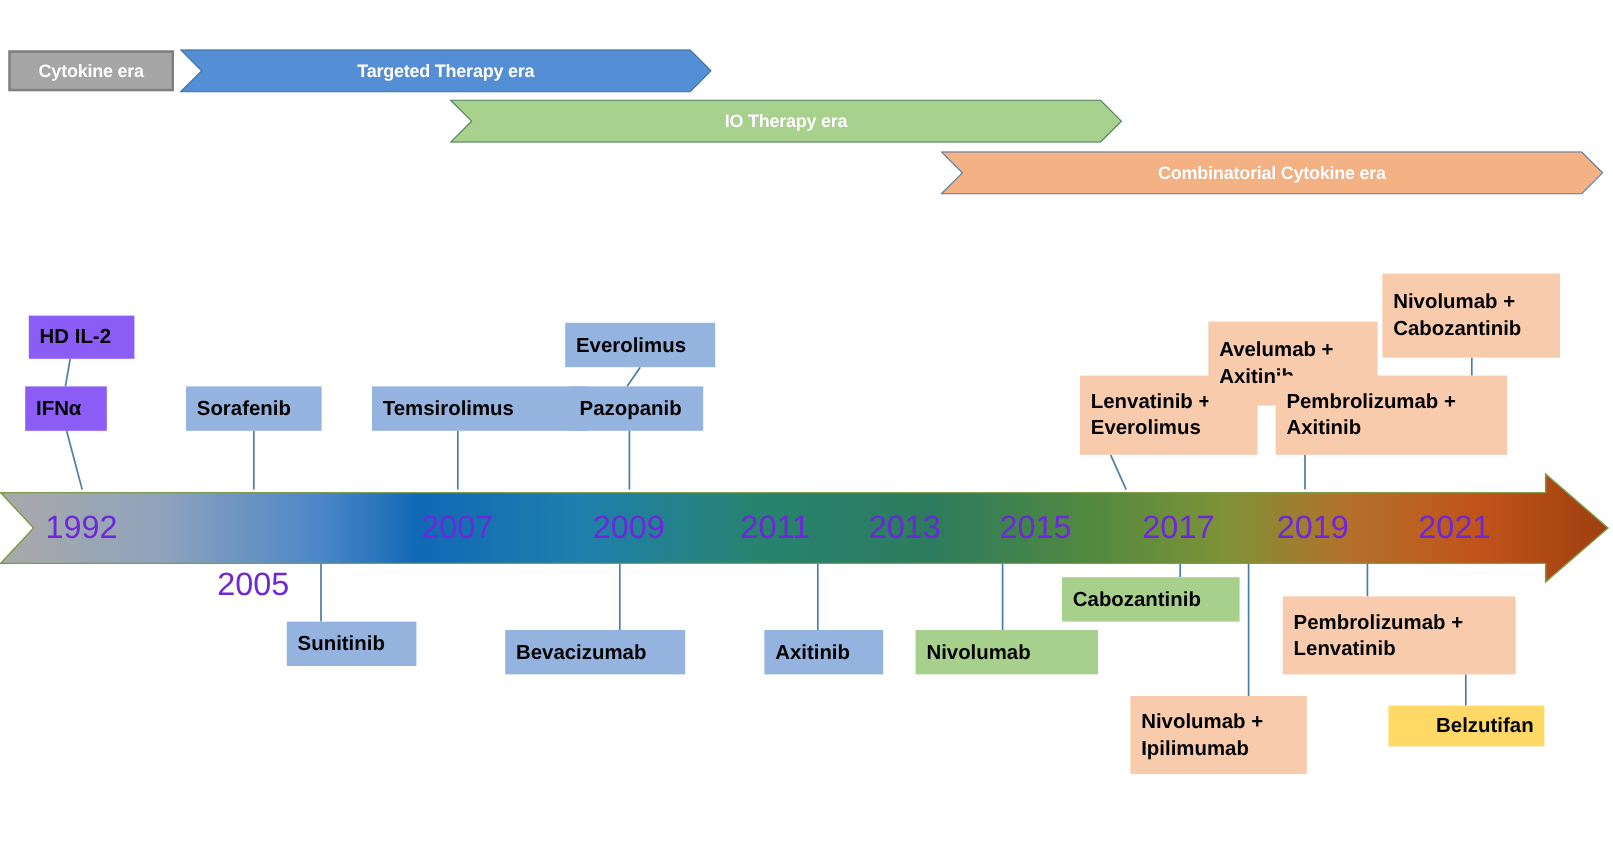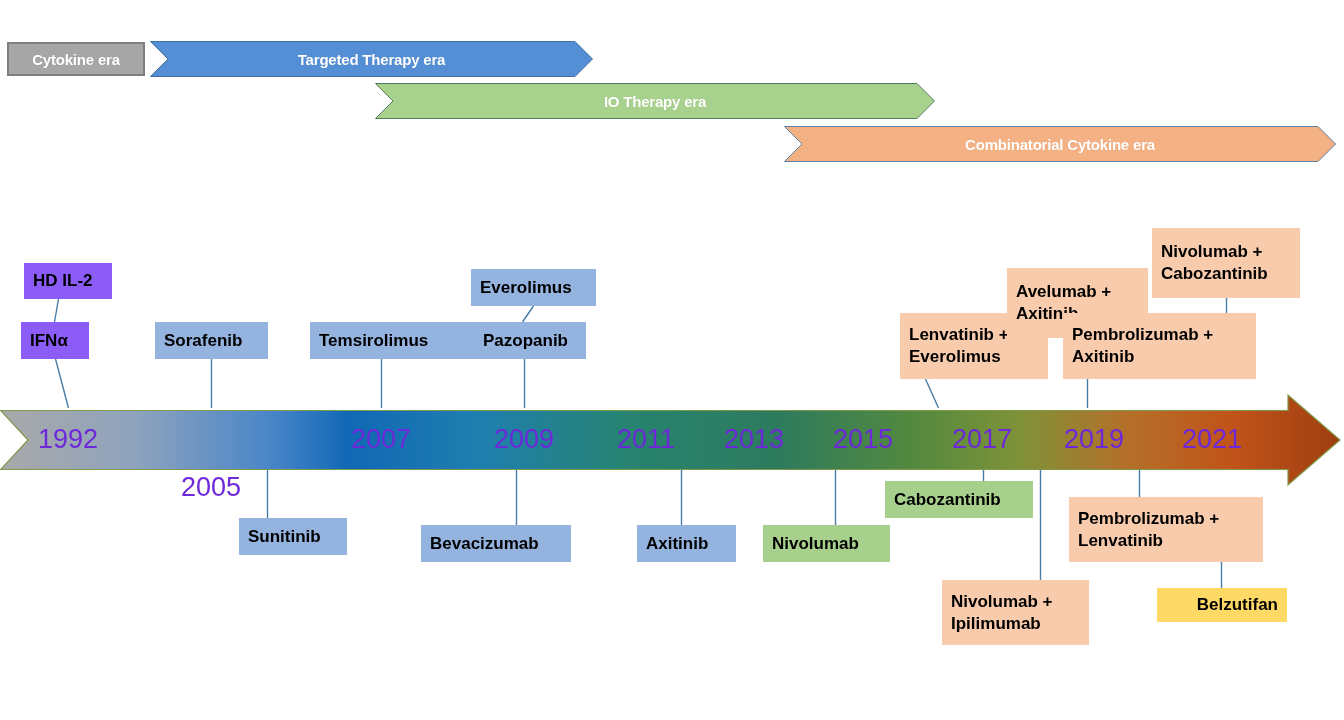--- a/index.html
+++ b/index.html
@@ -205,21 +205,21 @@
       </div>
       <div class="box c-blue" style="left: 220px; top: 518px; width: 108px; height: 37px; margin-left: 19px;">
         <span>Sunitinib</span>
       </div>
       <div class="box c-blue" style="left: 421px; top: 525px; width: 150px; height: 37px;">
         <span>Bevacizumab</span>
       </div>
       <div class="box c-blue" style="left: 637px; top: 525px; width: 99px; height: 37px;">
         <span>Axitinib</span>
       </div>
-      <div class="box c-green" style="left: 763px; top: 525px; width: 127px; height: 37px;">
+      <div class="box c-green" style="left: 763px; top: 525px; width: 152px; height: 37px;">
         <span>Nivolumab</span>
       </div>
       <div class="box c-green" style="left: 885px; top: 481px; width: 148px; height: 37px;">
         <span>Cabozantinib</span>
       </div>
       <div class="box c-peach" style="left: 942px; top: 580px; width: 147px; height: 65px;">
         <span>Nivolumab +</span>
         <span>Ipilimumab</span>
       </div>
       <div class="box c-peach" style="left: 1069px; top: 497px; width: 194px; height: 65px;">

